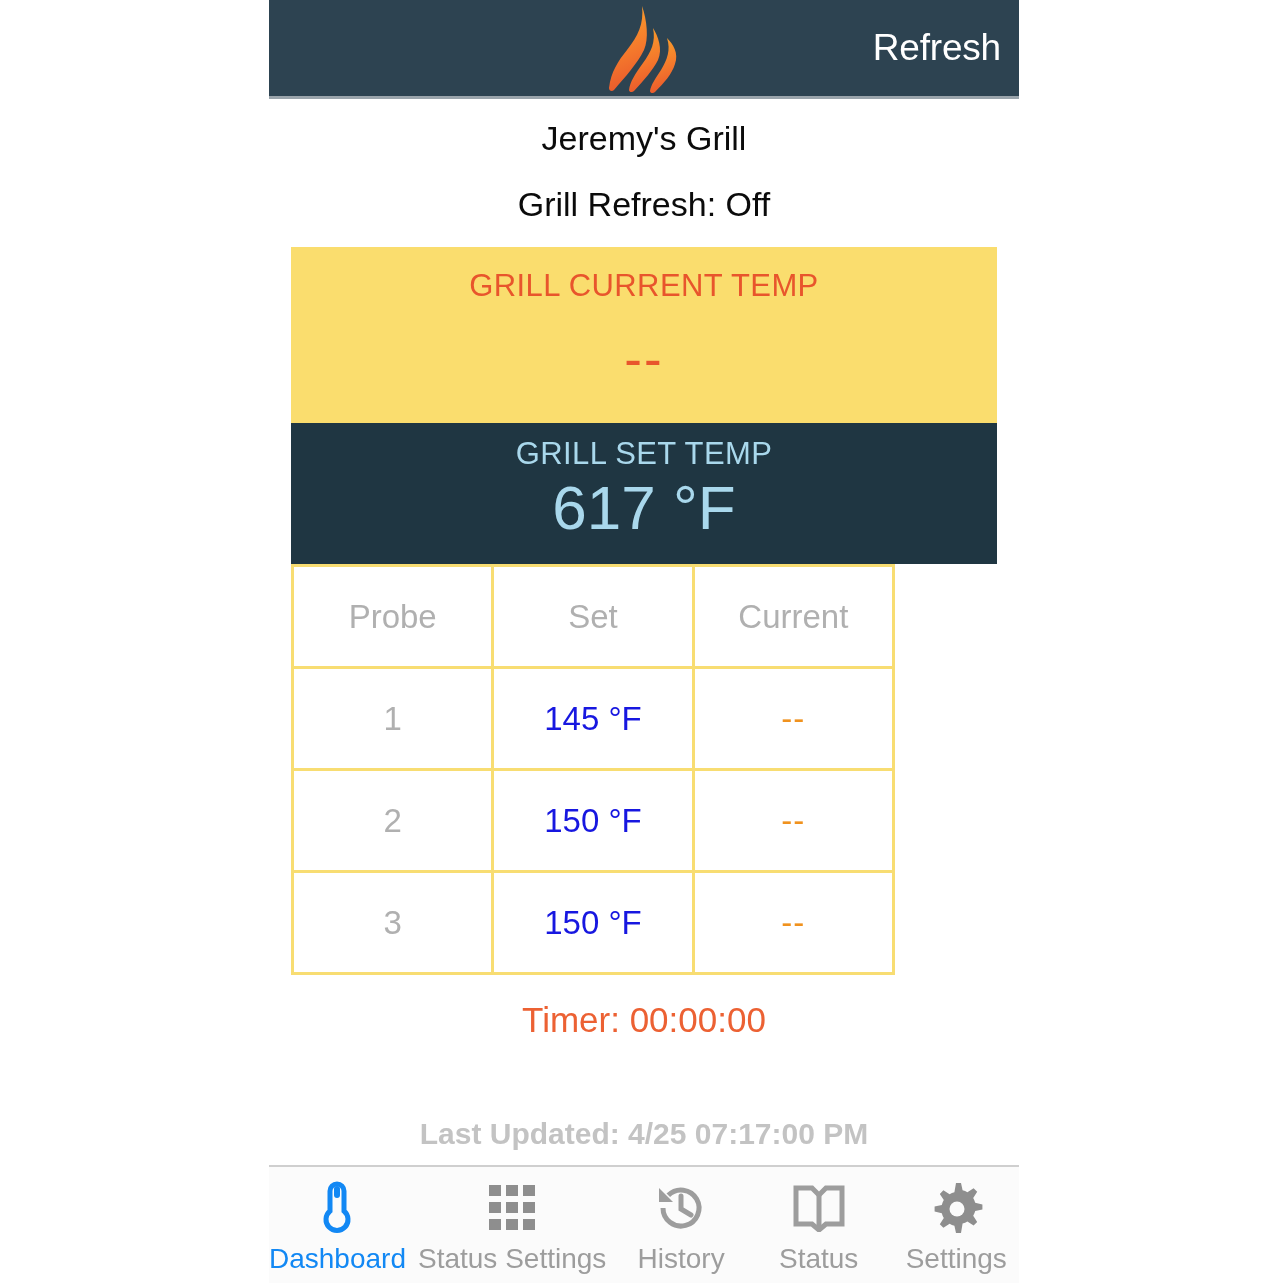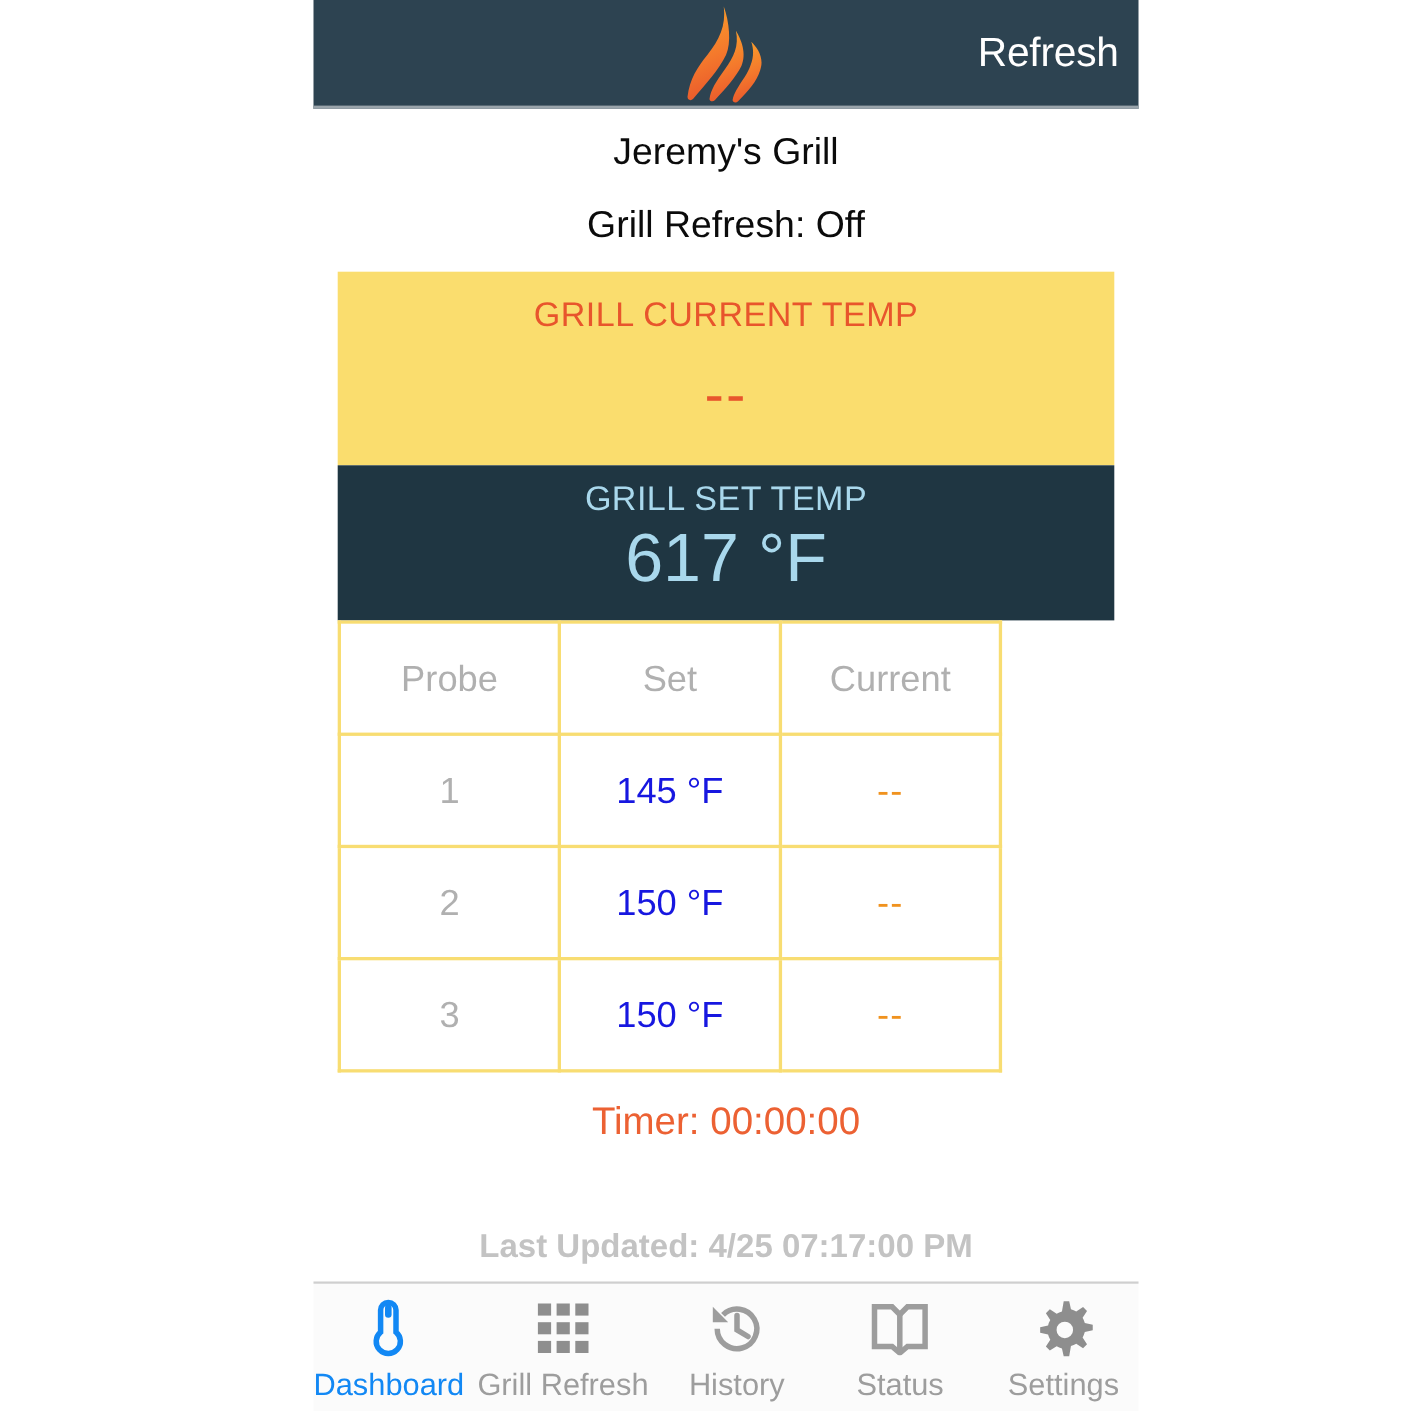--- a/index.html
+++ b/index.html
@@ -6,21 +6,21 @@
     margin: 0;
     padding: 0;
     width: 1283px;
     height: 1283px;
     background: #ffffff;
     font-family: "Liberation Sans", sans-serif;
     overflow: hidden;
   }
   #app {
     position: absolute;
-    left: 285px;
+    left: 269px;
     top: 0;
     width: 750px;
     height: 1283px;
     background: #ffffff;
     display: flex;
     flex-direction: column;
   }
 
   
   .header {
@@ -285,21 +285,21 @@
             <rect x="36" y="2" width="12" height="11"></rect>
             <rect x="2" y="19" width="12" height="11"></rect>
             <rect x="19" y="19" width="12" height="11"></rect>
             <rect x="36" y="19" width="12" height="11"></rect>
             <rect x="2" y="36" width="12" height="11"></rect>
             <rect x="19" y="36" width="12" height="11"></rect>
             <rect x="36" y="36" width="12" height="11"></rect>
           </g>
         </svg>
       </span>
-      <span class="tab-label">Grill Refresh</span>
+      <span class="tab-label">Status Settings</span>
     </div>
 
     <div class="tab">
       <span class="tab-icon">
         <svg width="56" height="56" viewBox="0 0 56 56" aria-hidden="true">
           <path d="M10 28 a18 18 0 1 0 5.3 -12.7" fill="none" stroke="#9d9d9d" stroke-width="5"></path>
           <path d="M6 8 L6 22 L20 22 Z" fill="#9d9d9d"></path>
           <path d="M28 16 L28 29 L38 35" fill="none" stroke="#9d9d9d" stroke-width="5" stroke-linecap="round"></path>
         </svg>
       </span>

